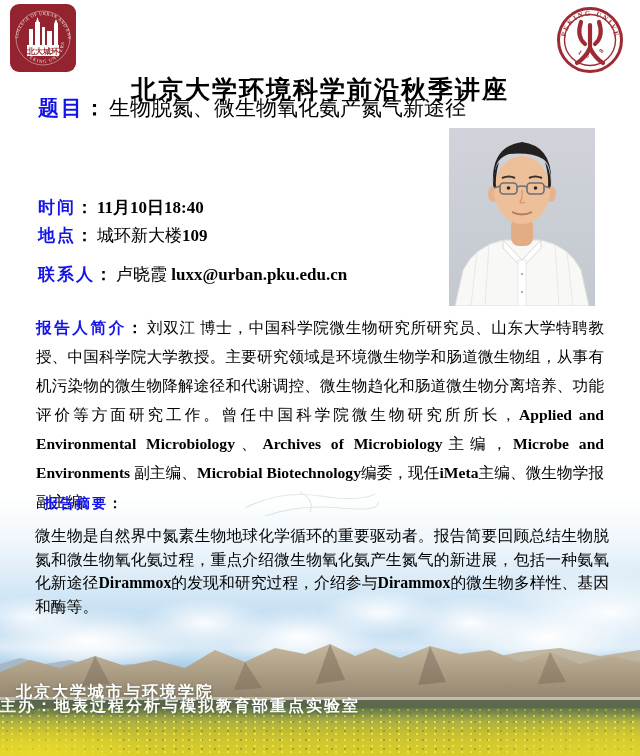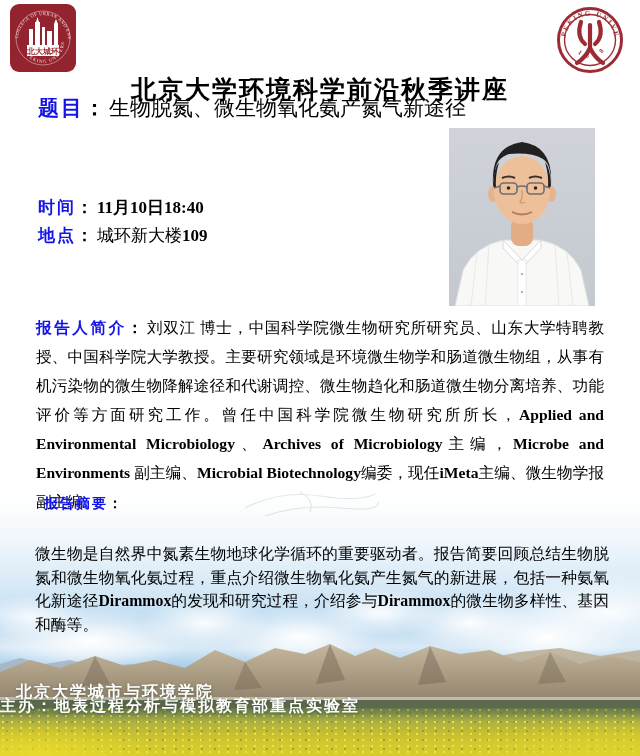--- a/index.html
+++ b/index.html
@@ -66,21 +66,21 @@
 
   .photo{position:absolute;left:449px;top:128px;width:146px;height:178px;}
 
   .bio{
     position:absolute;left:36px;top:313px;width:568px;
     font-size:15.6px;line-height:29px;text-align:justify;
   }
   .abstract-label{position:absolute;left:44px;top:495px;font-size:14px;}
   .abstract{
     position:absolute;left:35px;top:524px;width:574px;
-    font-size:15.8px;line-height:23.5px;text-align:justify;margin-top:18px;
+    font-size:15.8px;line-height:23.5px;text-align:justify;
   }
   .seg-bold{font-weight:bold;}
 
   .footer-line{
     position:absolute;left:0;width:100%;text-align:left;z-index:3;
     color:#fff;font-weight:bold;font-size:16px;letter-spacing:2px;
     text-shadow:0 1px 3px rgba(40,60,30,.55);
   }
   .footer-1{top:696px;}
   .footer-2{top:682px;margin-left:16px;}
@@ -179,20 +179,23 @@
 
     <div class="info-line lg line-topic">
       <span class="label">题目</span><span class="colon">：</span><span>生物脱氮、微生物氧化氨产氮气新途径</span>
     </div>
     <div class="info-line sm line-time">
       <span class="label">时间</span><span class="colon">：</span><span class="bold-serif">11月10日18:40</span>
     </div>
     <div class="info-line sm line-venue">
       <span class="label">地点</span><span class="colon">：</span><span>城环新大楼</span><span class="bold-serif">109</span>
     </div>
+    <div class="info-line sm line-contact">
+      <span class="label">联系人</span><span class="colon">：</span><span>卢晓霞 </span><span class="bold-serif">luxx@urban.pku.edu.cn</span>
+    </div>
 
     <svg class="photo" width="146" height="178" viewBox="0 0 146 178">
       <defs>
         <linearGradient id="pBg" x1="0" y1="0" x2="0" y2="1">
           <stop offset="0" stop-color="#d0d4da"></stop>
           <stop offset="1" stop-color="#c4c9cf"></stop>
         </linearGradient>
       </defs>
       <rect width="146" height="178" fill="url(#pBg)"></rect>
 

